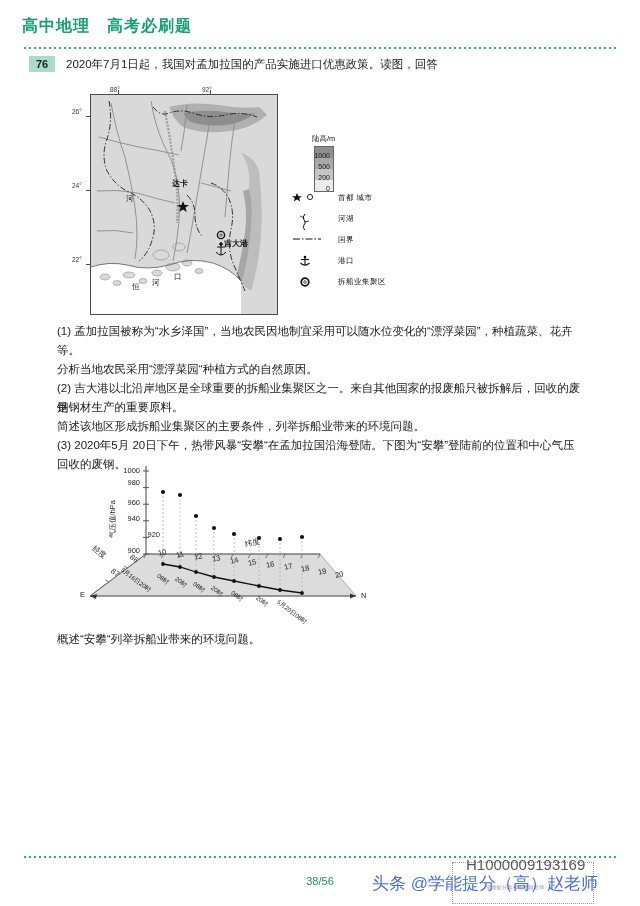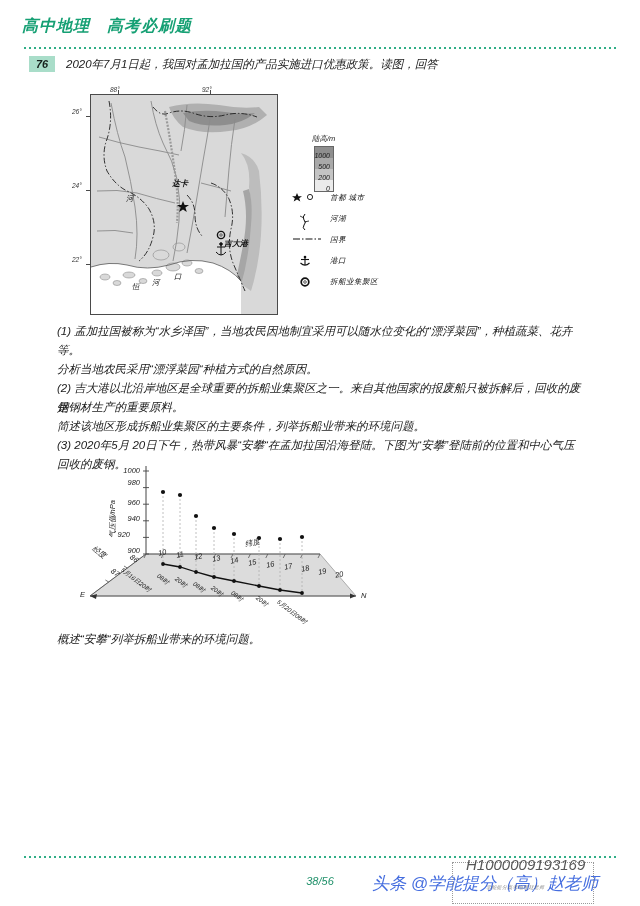--- a/index.html
+++ b/index.html
@@ -4,21 +4,21 @@
 <style>
   html,body{margin:0;padding:0;}
   body{
     width:640px;height:906px;
     background:#ffffff;
     font-family:"Liberation Sans","DejaVu Sans",sans-serif;
     color:#1b1b1b;
     position:relative;
     overflow:hidden;
   }
-  .page{position:relative;width:640px;height:682px;font-style:italic;}
+  .page{position:relative;width:640px;height:682px;}
 
   
   .hdr-title{
     position:absolute;left:22px;top:16px;
     font-size:16px;font-weight:bold;color:#16a074;
     letter-spacing:1px;white-space:nowrap;
   }
   .dotrule{
     position:absolute;left:24px;width:592px;height:2px;
     background-image:repeating-linear-gradient(to right,#2fae86 0 2px,transparent 2px 5px);
@@ -52,21 +52,21 @@
 
   
   .legend{position:absolute;left:200px;top:48px;width:120px;}
   .leg-title{font-size:7.5px;color:#222;margin-left:28px;}
   .leg-ramp{position:relative;margin-top:2px;height:44px;}
   .ramp-box{position:absolute;left:30px;top:0;width:18px;height:44px;border:1px solid #666;}
   .ramp-seg{position:absolute;left:0;width:18px;}
   .ramp-num{position:absolute;right:74px;font-size:7px;color:#222;text-align:right;width:26px;}
   .leg-row{position:relative;height:21px;font-size:7.5px;color:#111;}
   .leg-sym{position:absolute;left:6px;top:2px;width:36px;text-align:center;font-size:8px;}
-  .leg-txt{position:absolute;left:46px;top:3px;font-size:7.5px;letter-spacing:.5px;}
+  .leg-txt{position:absolute;left:54px;top:3px;font-size:7.5px;letter-spacing:.5px;}
 
   
   .para{
     position:absolute;left:57px;width:528px;
     font-size:11.5px;line-height:19px;color:#1b1b1b;
   }
 
   
   .fig3d{position:absolute;left:84px;top:462px;width:300px;height:170px;}
   .axis-ylab{
@@ -279,21 +279,21 @@
   <div class="para" style="top:436px;">(3) 2020年5月 20日下午，热带风暴“安攀“在孟加拉国沿海登陆。下图为“安攀”登陆前的位置和中心气压</div>
   <div class="para" style="top:455px;">回收的废钢。</div>
 
   <div class="fig3d">
 
     
     <div class="axis-ylab" style="left:24px;top:76px;">气压值/hPa</div>
 
     
     <div class="ytick" style="left:30px;top:84px;">900</div>
-    <div class="ytick" style="left:20px;top:68px;">920</div>
+    <div class="ytick" style="left:30px;top:68px;padding-left:20px;">920</div>
     <div class="ytick" style="left:30px;top:52px;">940</div>
     <div class="ytick" style="left:30px;top:36px;">960</div>
     <div class="ytick" style="left:30px;top:16px;">980</div>
     <div class="ytick" style="left:30px;top:4px;">1000</div>
 
     <svg width="300" height="170" viewBox="0 0 300 170">
 
       <polygon points="62,92 236,92 272,134 6,134" fill="#dcdcdc" stroke="#9a9a9a" stroke-width="0.8"></polygon>
 
       <line x1="62" y1="92" x2="62" y2="4" stroke="#444" stroke-width="1"></line>

